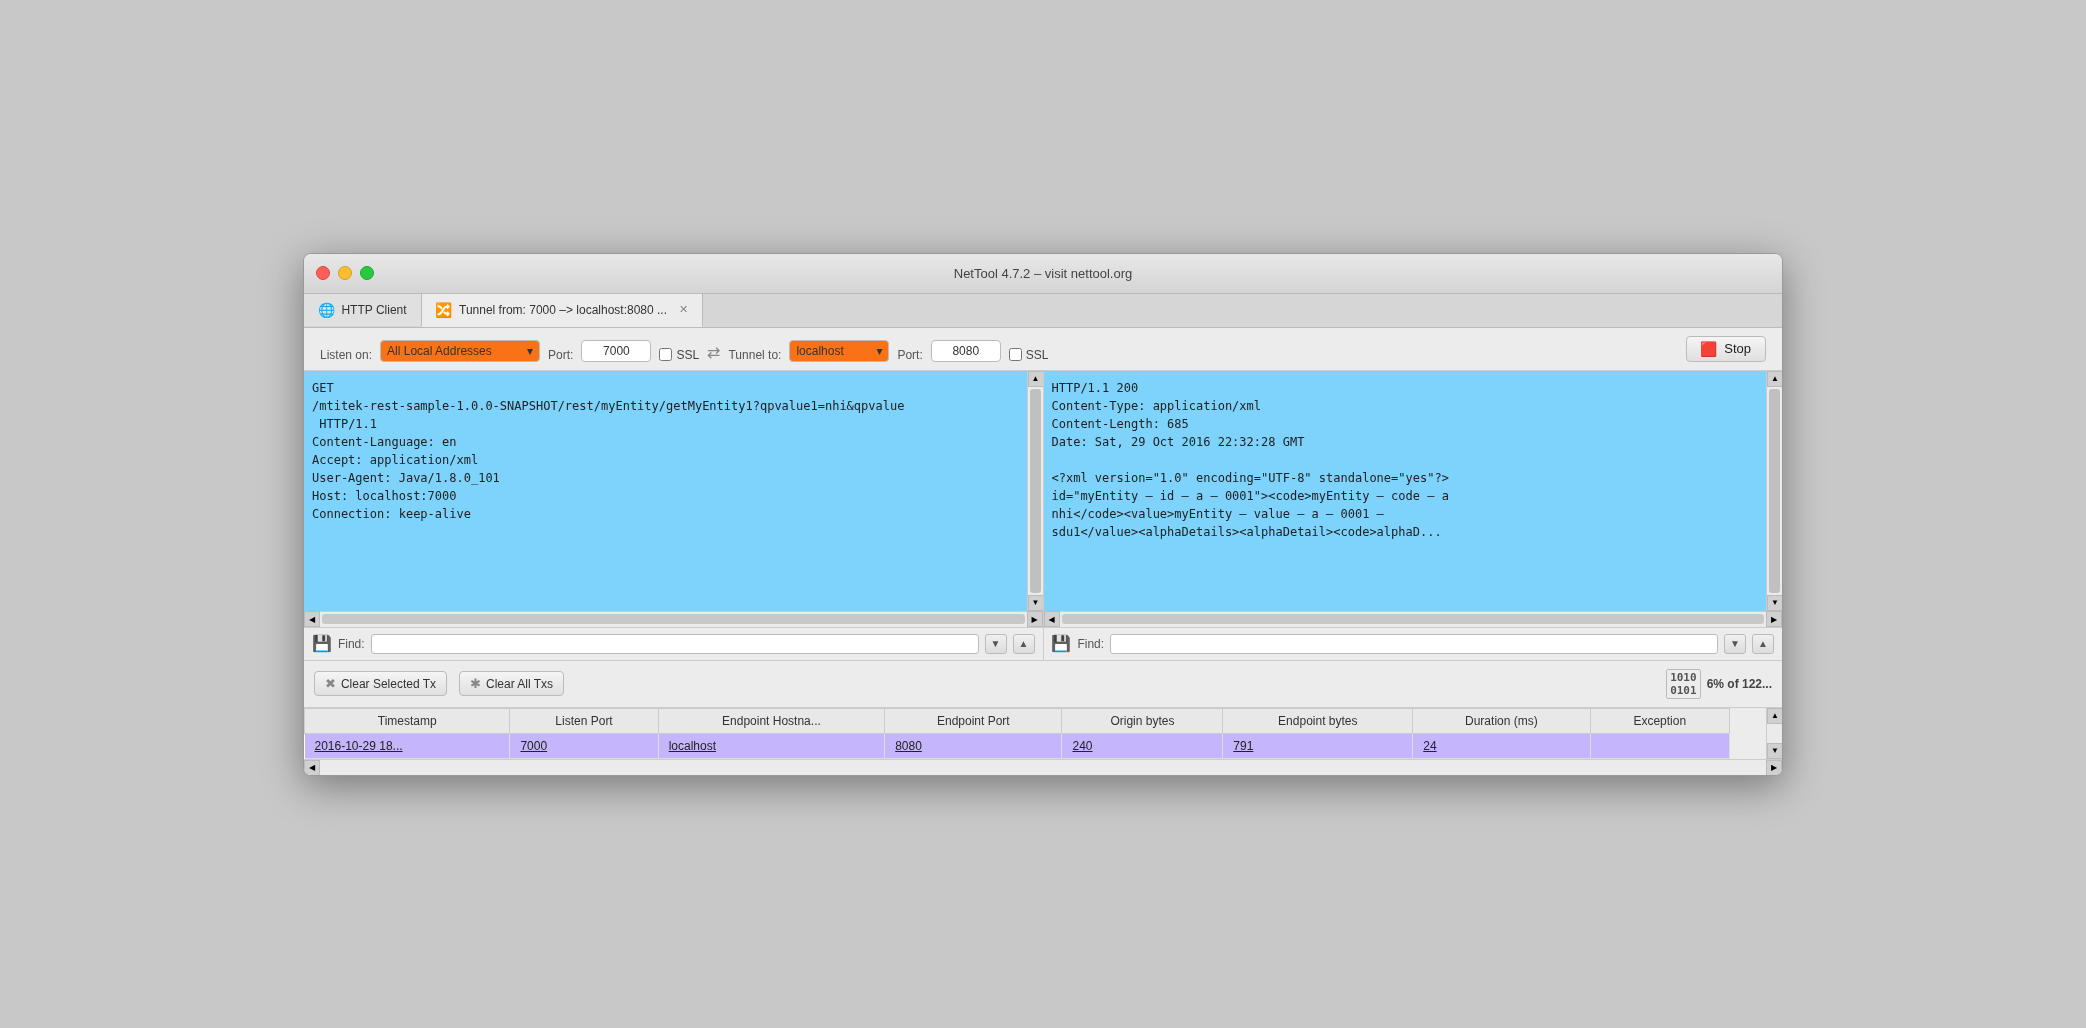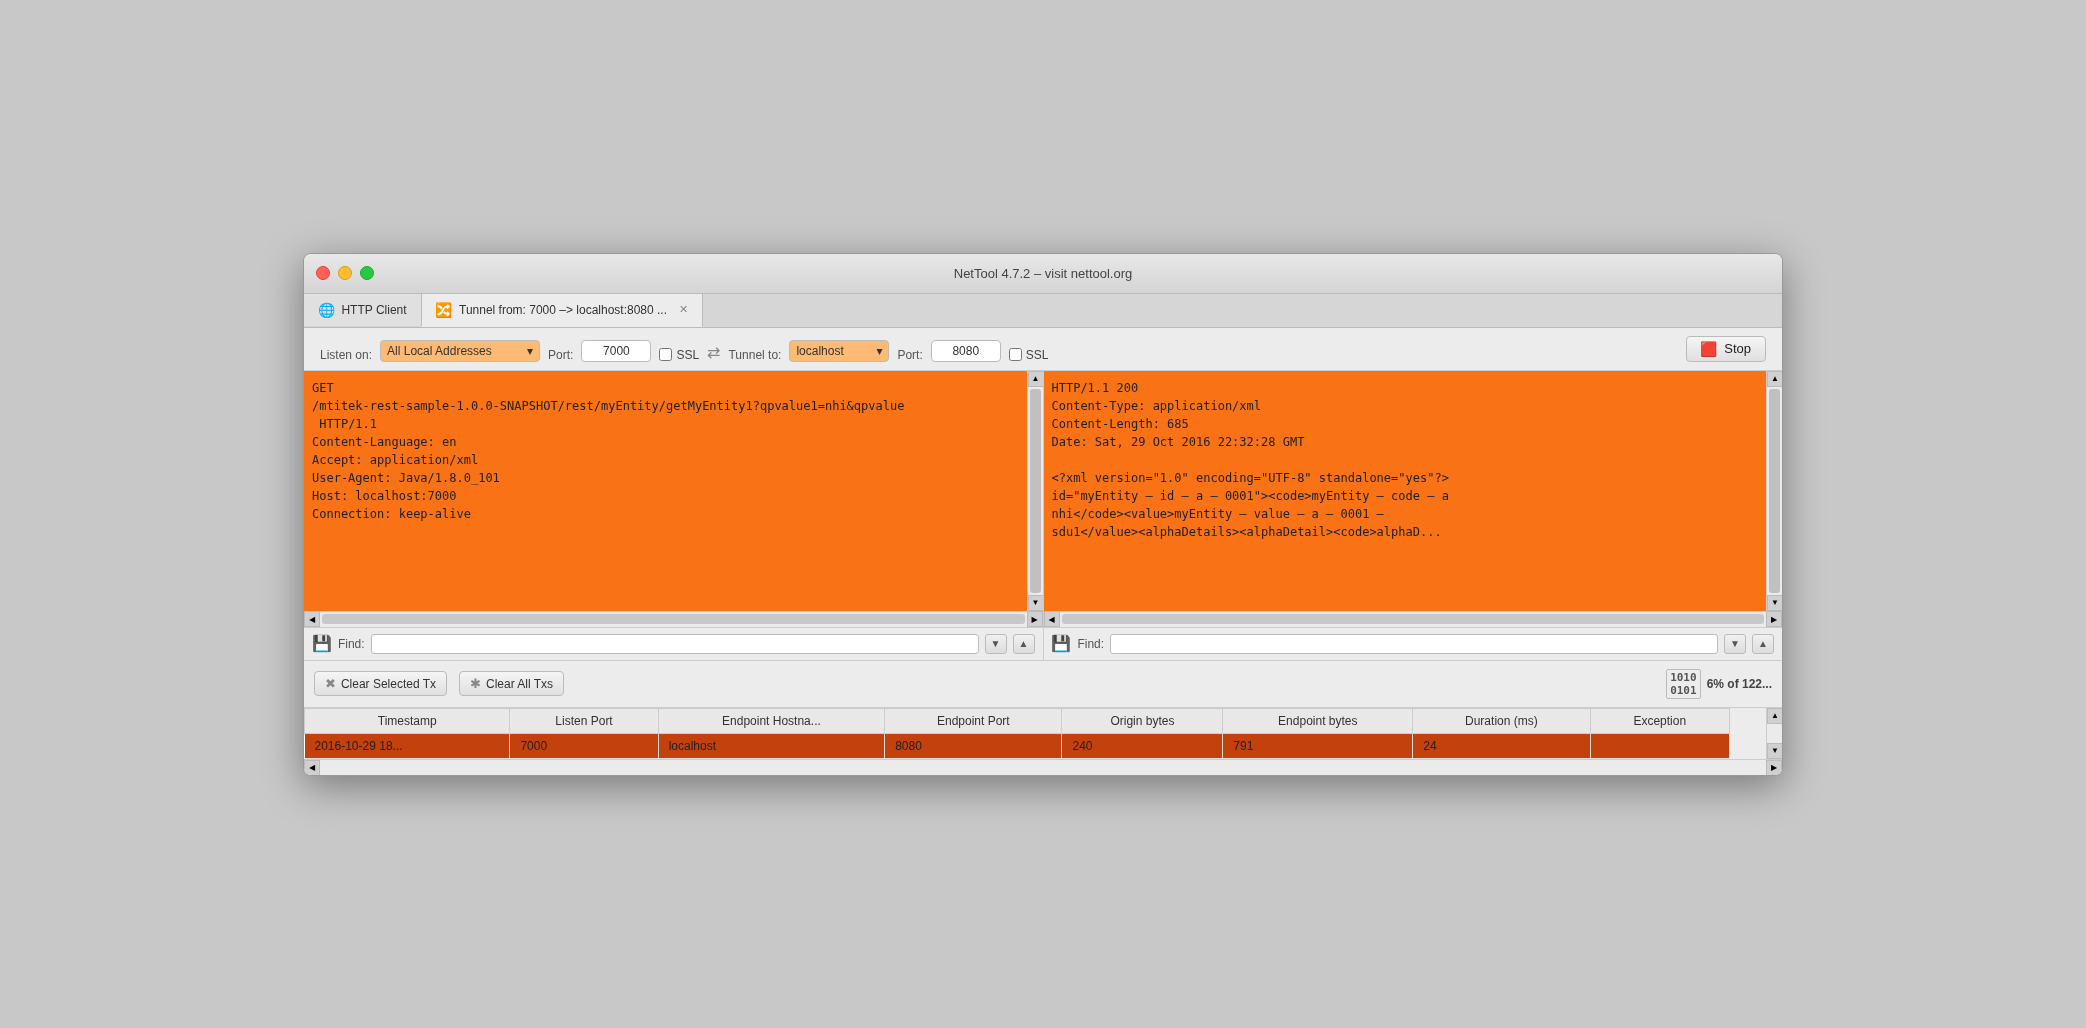--- a/index.html
+++ b/index.html
@@ -94,21 +94,21 @@
     }
     .toolbar-label {
       font-size: 12px;
       color: #555;
     }
     .toolbar-select {
       display: flex;
       align-items: center;
       border: 1px solid #bbb;
       border-radius: 4px;
-      background: #fdba74;
+      background: #f97316;
       padding: 3px 6px;
       font-size: 12px;
       color: #333;
       min-width: 160px;
       justify-content: space-between;
       cursor: pointer;
     }
     .toolbar-input {
       border: 1px solid #bbb;
       border-radius: 4px;
@@ -152,21 +152,21 @@
       flex: 1;
       display: flex;
       flex-direction: column;
       border-right: 1px solid #ccc;
       overflow: hidden;
     }
     .pane:last-child { border-right: none; }
     .pane-content {
       flex: 1;
       overflow: auto;
-      background: #f97316;
+      background: #7dd3fc;
       padding: 8px;
       font-family: 'Courier New', Courier, monospace;
       font-size: 12px;
       line-height: 1.5;
       color: #222;
       position: relative;
     }
     .pane-with-scrollbar {
       display: flex;
       flex: 1;
@@ -297,21 +297,21 @@
       color: #333;
       white-space: nowrap;
     }
     td {
       border-bottom: 1px solid #ddd;
       border-right: 1px solid #ddd;
       padding: 5px 10px;
       color: #222;
       white-space: nowrap;
     }
-    tr.selected td { background: #c2410c; }
+    tr.selected td { background: #c4b5fd; text-decoration: underline; }
 
     .bottom-scrollbar {
       height: 16px;
       background: #ebebeb;
       border-top: 1px solid #ccc;
       display: flex;
     }
     .right-scrollbar-area {
       width: 16px;
       background: #ebebeb;

